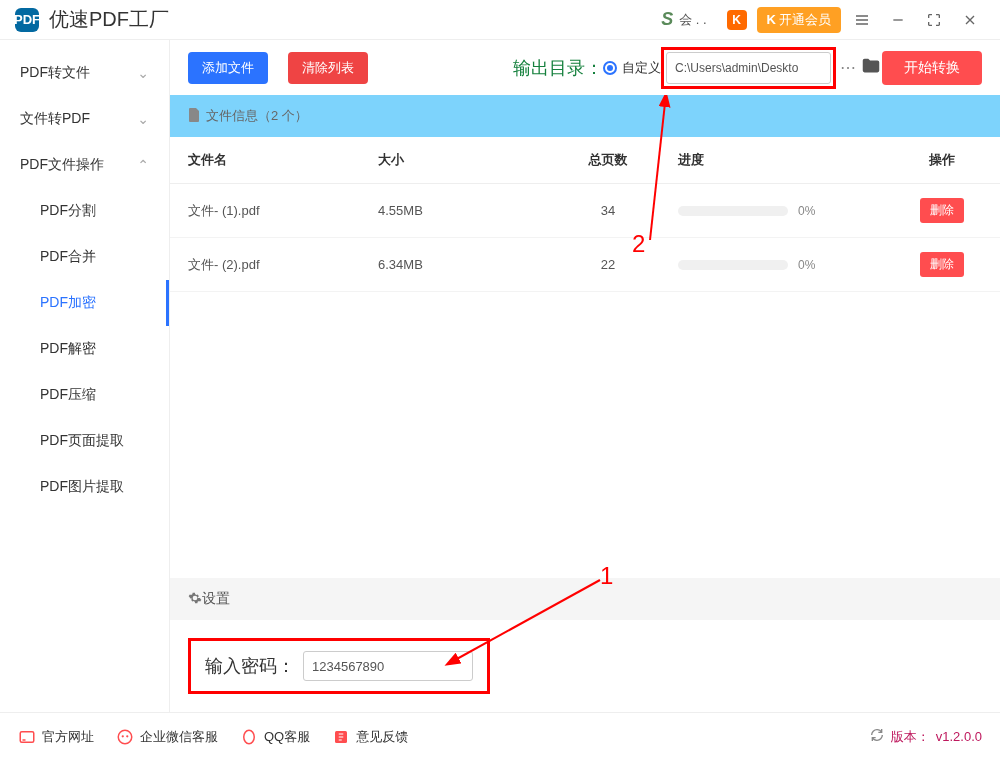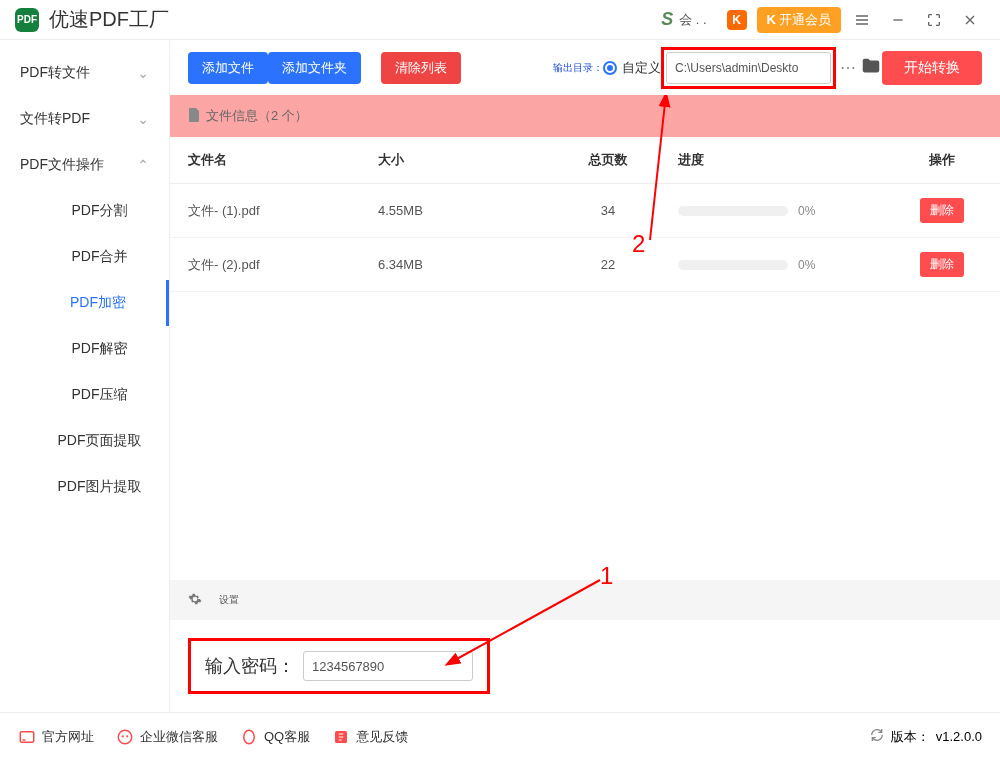--- a/index.html
+++ b/index.html
@@ -1,91 +1,91 @@
 <!DOCTYPE html>
 <html><head>
 <meta charset="utf-8">
 <style>
 * { margin: 0; padding: 0; box-sizing: border-box; font-family: "Microsoft YaHei", Arial, sans-serif; }
 body { width: 1000px; height: 760px; background: #fff; position: relative; overflow: hidden; }
 
 
 .titlebar { height: 40px; display: flex; align-items: center; padding: 0 15px; border-bottom: 1px solid #eee; }
-.logo-icon { width: 24px; height: 24px; background: #15803d; border-radius: 6px; display: flex; align-items: center; justify-content: center; color: #fff; font-size: 10px; font-weight: bold; }
+.logo-icon { width: 24px; height: 24px; background: #0369a1; border-radius: 6px; display: flex; align-items: center; justify-content: center; color: #fff; font-size: 13px; font-weight: bold; }
 .app-title { margin-left: 10px; font-size: 20px; color: #333; }
 .titlebar-spacer { flex: 1; }
 .title-logo2 { color: #5a8a5a; font-style: italic; font-weight: bold; margin-right: 6px; font-size: 18px; }
 .title-member { font-size: 13px; color: #555; margin-right: 20px; }
 .title-orange-icon { width: 20px; height: 20px; background: #ff6a00; border-radius: 4px; color: #fff; display: flex; align-items: center; justify-content: center; font-size: 12px; font-weight: bold; margin-right: 10px; }
 .vip-btn { background: #ffa023; color: #fff; border: none; border-radius: 4px; padding: 4px 10px; font-size: 13px; display: flex; align-items: center; gap: 3px; }
 .vip-btn .vip-icon { font-weight: bold; }
 .winbtn { width: 30px; height: 30px; display: flex; align-items: center; justify-content: center; color: #666; cursor: pointer; margin-left: 6px; }
 .winbtn svg { width: 16px; height: 16px; }
 
 
 .content { display: flex; height: 672px; }
 .sidebar { width: 170px; border-right: 1px solid #eee; padding-top: 10px; }
 .side-group { display: flex; align-items: center; justify-content: space-between; padding: 14px 20px; font-size: 14px; color: #333; cursor: pointer; }
 .side-group .chev { color: #aaa; }
-.side-item { padding: 14px 10px 14px 40px; font-size: 14px; color: #333; cursor: pointer; text-align: center; }
+.side-item { padding: 14px 10px 14px 40px; font-size: 14px; color: #333; cursor: pointer; }
 .side-item.active { color: #2b73ff; border-right: 3px solid #2b73ff; background: #fff; }
 
 .main { flex: 1; display: flex; flex-direction: column; background: #fff; }
 
 
 .toolbar { height: 55px; display: flex; align-items: center; padding: 0 18px; }
 .btn { border: none; border-radius: 4px; padding: 7px 14px; font-size: 13px; color: #fff; cursor: pointer; }
 .btn-blue { background: #2b73ff; }
 .btn-orange { background: #ef4444; }
 .btn-start { background: #ff4d4f; padding: 8px 22px; font-size: 14px; }
 .toolbar-spacer { width: 20px; }
-.out-label { font-size: 10px; color: #1d4ed8; margin-left: auto; }
+.out-label { font-size: 18px; color: #15803d; margin-left: auto; }
 .radio-wrap { display: flex; align-items: center; gap: 5px; font-size: 13px; color: #333; }
 .radio-dot { width: 14px; height: 14px; border: 2px solid #2b73ff; border-radius: 50%; display: flex; align-items: center; justify-content: center; }
 .radio-dot::after { content: ""; width: 6px; height: 6px; background: #2b73ff; border-radius: 50%; }
 .out-path-box { position: relative; border: 3px solid #ff0000; padding: 2px; }
 .out-path { width: 165px; height: 32px; border: 1px solid #ccc; border-radius: 3px; padding: 0 8px; font-size: 12px; color: #555; background: #fff; }
 .dots { color: #888; font-size: 16px; padding: 0 4px; }
 .folder-icon { color: #666; }
 .folder-icon svg { width: 22px; height: 22px; fill: #555; }
 
 
-.fileinfo-hdr { background: #fca5a5; padding: 12px 18px; font-size: 13px; color: #666; display: flex; align-items: center; gap: 6px; }
+.fileinfo-hdr { background: #7dd3fc; padding: 12px 18px; font-size: 13px; color: #666; display: flex; align-items: center; gap: 6px; }
 .fileinfo-hdr .doc-icon { color: #666; }
 
 
 .tbl { width: 100%; }
 .tbl-head { display: flex; padding: 14px 18px; font-size: 13px; font-weight: bold; color: #333; border-bottom: 1px solid #eee; }
 .tbl-row { display: flex; padding: 14px 18px; font-size: 13px; color: #555; border-bottom: 1px solid #f3f3f3; align-items: center; }
 .col-name { flex: 0 0 190px; }
 .col-size { flex: 0 0 170px; }
 .col-pages { flex: 0 0 120px; text-align: center; }
 .col-prog { flex: 1; display: flex; align-items: center; gap: 10px; padding-left: 10px; }
 .col-op { flex: 0 0 80px; text-align: center; }
 .head-prog { flex: 1; padding-left: 10px; }
 .progbar { width: 110px; height: 10px; background: #f0f0f0; border-radius: 6px; }
 .progtxt { font-size: 12px; color: #888; }
 .del-btn { background: #ff4d4f; color: #fff; border: none; border-radius: 3px; padding: 4px 10px; font-size: 12px; cursor: pointer; }
 
 
 .settings-panel { margin-top: auto; }
-.settings-hdr { background: #f5f5f5; padding: 12px 18px; font-size: 10px; color: #555; display: flex; align-items: center; gap: 17px; }
+.settings-hdr { background: #f5f5f5; padding: 12px 18px; font-size: 14px; color: #555; display: flex; align-items: center; gap: 0; }
 .settings-body { padding: 18px; }
 .pwd-row-box { border: 3px solid #ff0000; display: inline-flex; align-items: center; padding: 10px 14px; gap: 8px; }
 .pwd-label { font-size: 18px; color: #333; }
 .pwd-input { width: 170px; height: 30px; border: 1px solid #ccc; border-radius: 3px; padding: 0 8px; font-size: 13px; color: #555; }
 
 
 .footer { position: absolute; bottom: 0; left: 0; right: 0; height: 48px; border-top: 1px solid #eee; display: flex; align-items: center; padding: 0 18px; gap: 22px; font-size: 13px; background: #fff; }
 .foot-link { display: flex; align-items: center; gap: 6px; color: #333; cursor: pointer; }
 .foot-link.red .fi { color: #ff4d4f; }
 .fi { width: 18px; height: 18px; display: flex; align-items: center; justify-content: center; }
 .fi svg { width: 18px; height: 18px; }
 .foot-spacer { flex: 1; }
-.version { color: #000000; font-size: 13px; display: flex; align-items: center; gap: 6px; }
+.version { color: #be185d; font-size: 13px; display: flex; align-items: center; gap: 6px; }
 
 
 .annotation { position: absolute; pointer-events: none; }
 .anno-num { font-size: 24px; color: #ff0000; font-family: Arial; }
 .arrow-svg { position: absolute; }
 </style>
 </head>
 <body>
 
 <div class="titlebar">
@@ -141,21 +141,20 @@
     <div class="side-item active">PDF加密</div>
     <div class="side-item">PDF解密</div>
     <div class="side-item">PDF压缩</div>
     <div class="side-item">PDF页面提取</div>
     <div class="side-item">PDF图片提取</div>
   </div>
 
   <div class="main">
     <div class="toolbar">
       <button class="btn btn-blue">添加文件</button>
-      <button class="btn btn-blue">添加文件夹</button>
       <div class="toolbar-spacer"></div>
       <button class="btn btn-orange">清除列表</button>
       <span class="out-label">输出目录：</span>
       <div class="radio-wrap">
         <span class="radio-dot"></span>
         <span>自定义</span>
       </div>
       <div class="out-path-box">
         <input class="out-path" value="C:\Users\admin\Deskto" style="">
       </div>

